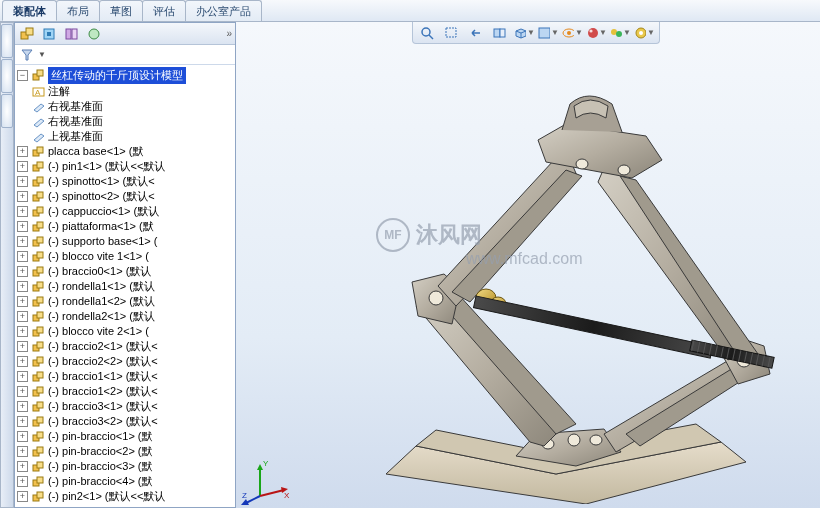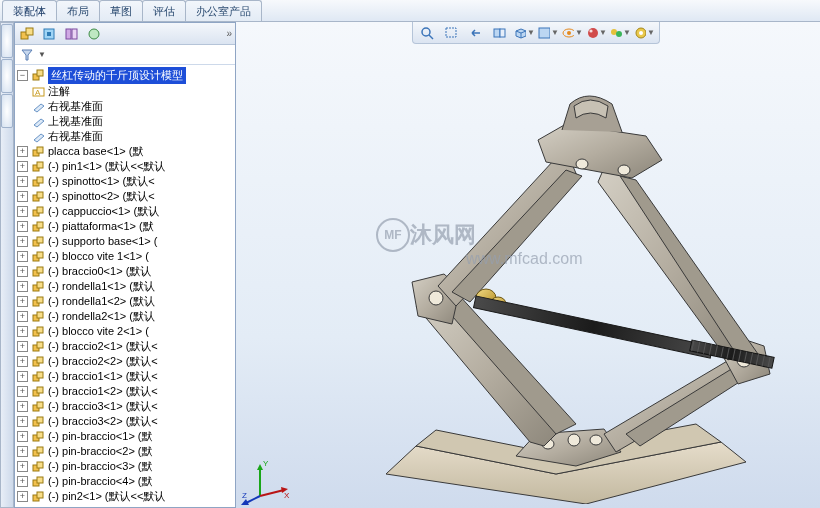--- a/index.html
+++ b/index.html
@@ -1,21 +1,21 @@
 <!DOCTYPE html>
 <html><head>
 <meta charset="utf-8">
 <style>
   * { margin: 0; padding: 0; box-sizing: border-box; }
   body { font-family: "SimSun", "Microsoft YaHei", sans-serif; font-size: 11px; background: #fff; width: 820px; height: 508px; overflow: hidden; position: relative; }
   
   
   .tabs { display: flex; background: linear-gradient(#f7f9fc,#dfe8f4); height: 22px; border-bottom: 1px solid #a8b6c9; padding-left: 2px; }
   .tab { padding: 3px 10px 0 10px; border: 1px solid #a8b6c9; border-bottom: none; margin-right: -1px; background: linear-gradient(#f2f6fb,#e3ebf5); color: #2a4a70; cursor: pointer; border-top-left-radius: 3px; border-top-right-radius: 3px; }
-  .tab.active { background: #eef3fa; color: #1a3a66; font-weight: normal; border-bottom: 1px solid #eef3fa; z-index: 2; }
+  .tab.active { background: #eef3fa; color: #1a3a66; font-weight: bold; border-bottom: 1px solid #eef3fa; z-index: 2; }
   
   
   .leftbar, .rightbar { position: absolute; top: 22px; bottom: 0; width: 14px; background: linear-gradient(90deg,#e8eef7,#cdd9ea); border: 1px solid #a8b6c9; }
   .leftbar { left: 0; }
   .leftbar-tab { width: 12px; height: 34px; margin: 1px auto; background: radial-gradient(#fff,#d5e1f0); border-radius: 2px; border: 1px solid #9fb2cc; }
   
   
   .panel { position: absolute; left: 14px; top: 22px; bottom: 0; width: 222px; background: #fff; border: 1px solid #8fa5c4; display: flex; flex-direction: column; }
   .panel-toolbar { height: 22px; background: linear-gradient(#f4f7fb,#dbe4f1); border-bottom: 1px solid #b5c4d8; display: flex; align-items: center; padding: 0 3px; gap: 2px; }
   .tbtn { width: 20px; height: 18px; border: 1px solid transparent; border-radius: 2px; display: flex; align-items: center; justify-content: center; cursor: pointer; }
@@ -33,21 +33,21 @@
   .viewport { position: absolute; left: 236px; right: 0; top: 22px; bottom: 0; background: linear-gradient(180deg,#f5f8fc 0%,#e3ecf6 65%,#cfdbed 100%); overflow: hidden; }
   .view-toolbar { position: absolute; top: 0; right: 160px; height: 22px; display: flex; align-items: center; gap: 2px; background: linear-gradient(#f4f7fb,#dbe4f1); border: 1px solid #b5c4d8; border-top: none; padding: 0 4px; border-bottom-left-radius: 4px; border-bottom-right-radius: 4px; }
   .vtbtn { width: 22px; height: 18px; display: flex; align-items: center; justify-content: center; cursor: pointer; border-radius: 2px; }
   .drop-arrow { font-size: 8px; color: #666; margin-left: 1px; }
   
   
   .model { position: absolute; left: 90px; top: 52px; width: 460px; height: 430px; }
   
   .triad { position: absolute; left: 4px; bottom: 2px; width: 50px; height: 50px; }
   
-  .watermark { position: absolute; left: 140px; top: 196px; font-size: 22px; color: rgba(150,160,175,0.7); font-weight: bold; font-family: "Microsoft YaHei", sans-serif; display: flex; align-items: center; }
+  .watermark { position: absolute; left: 140px; top: 196px; font-size: 22px; color: rgba(150,160,175,0.7); font-weight: bold; font-family: "Microsoft YaHei", sans-serif; display: flex; align-items: center; gap: 6px; }
   .wm-logo { width: 34px; height: 34px; border: 2px solid rgba(150,160,175,0.7); border-radius: 50%; display: flex; align-items: center; justify-content: center; font-size: 12px; font-weight: bold; }
   .wm-url { position: absolute; left: 230px; top: 228px; font-size: 16px; color: rgba(150,160,175,0.7); }
   
   
   .tree::-webkit-scrollbar { width: 16px; height: 16px; }
   .tree::-webkit-scrollbar-track { background: #e9eef6; border-left: 1px solid #cdd9ea; }
   .tree::-webkit-scrollbar-thumb { background: linear-gradient(#cfe0f5,#a9c3e5); border: 1px solid #8fa5c4; border-radius: 2px; }
   .tree::-webkit-scrollbar-button { background: #dbe4f1; border: 1px solid #b5c4d8; height: 16px; }
 </style>
 </head>
@@ -133,30 +133,30 @@
           </span>
           <span class="label">右视基准面</span>
         </div>
         <div class="node">
           <span class="indent"></span>
           <span class="ico">
             <svg width="13" height="12">
               <path d="M2 9 L9 3 L12 5 L5 11 Z" fill="#dce9f7" stroke="#6a94c6"></path>
             </svg>
           </span>
+          <span class="label">右视基准面</span>
+        </div>
+        <div class="node">
+          <span class="indent"></span>
+          <span class="ico">
+            <svg width="13" height="12">
+              <path d="M2 9 L9 3 L12 5 L5 11 Z" fill="#dce9f7" stroke="#6a94c6"></path>
+            </svg>
+          </span>
           <span class="label">上视基准面</span>
-        </div>
-        <div class="node">
-          <span class="indent"></span>
-          <span class="ico">
-            <svg width="13" height="12">
-              <path d="M2 9 L9 3 L12 5 L5 11 Z" fill="#dce9f7" stroke="#6a94c6"></path>
-            </svg>
-          </span>
-          <span class="label">右视基准面</span>
         </div>
       </div>
     <div id="comp-nodes">
         <div class="node">
           <span class="expander">+</span>
           <span class="ico">
             <svg width="13" height="12">
               <rect x="1" y="4" width="6" height="6" fill="#f2c14e" stroke="#9a7a12"></rect>
               <rect x="5" y="1" width="6" height="6" fill="#f8dd87" stroke="#9a7a12"></rect>
             </svg>

